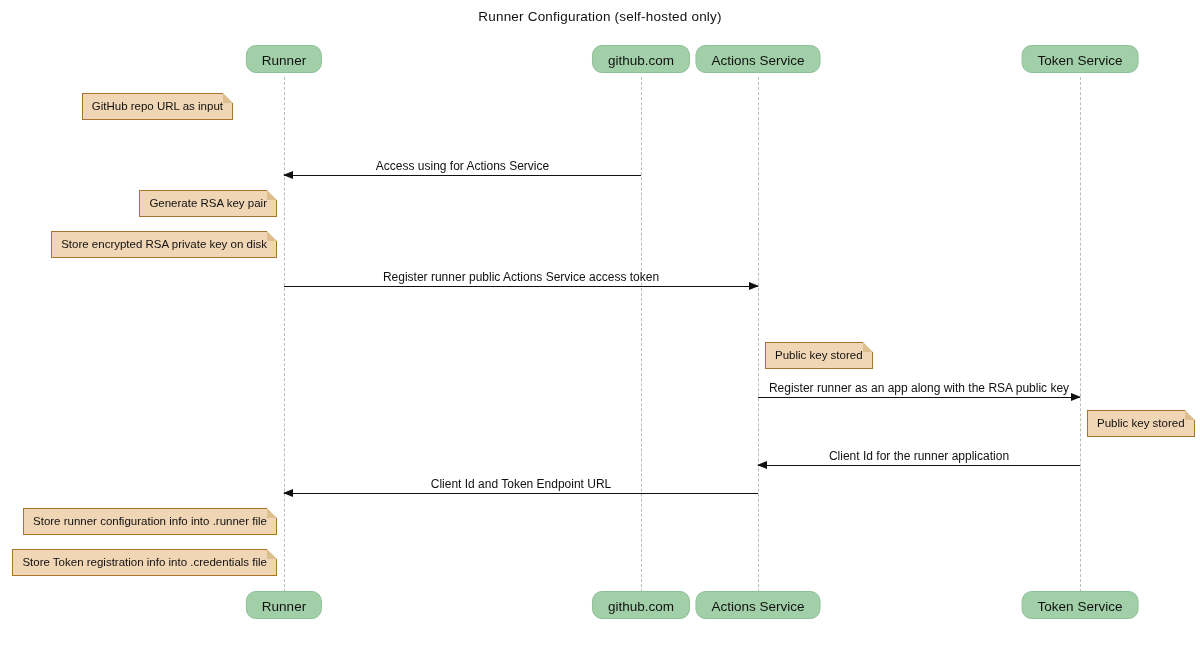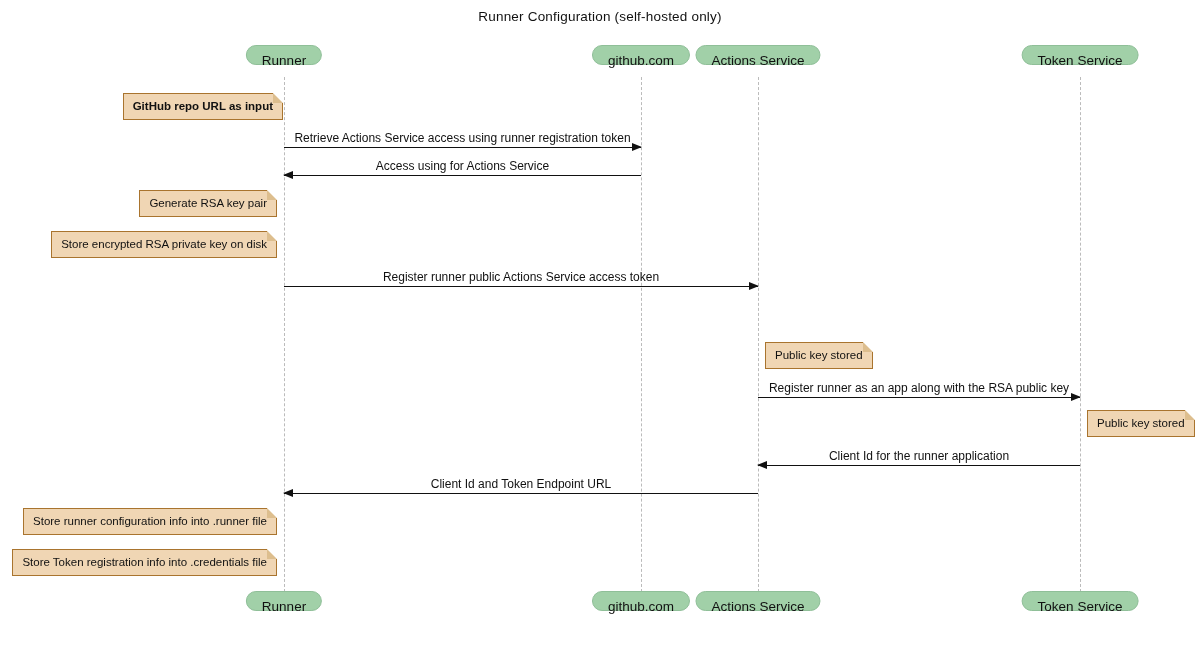--- a/index.html
+++ b/index.html
@@ -8,21 +8,21 @@
     background:var(--background,#fff);
     font-family:"Liberation Sans",sans-serif;
     color:var(--text,#111);
   }
   .title{
     position:absolute;top:9px;left:0;width:100%;text-align:center;
     font-size:13.5px;font-weight:normal;letter-spacing:.2px;
   }
   .participant{
     position:absolute;transform:translateX(-50%);
-    height:20px;line-height:30px;padding:0 15px;
+    height:28px;line-height:30px;padding:0 15px;
     background:var(--participant-fill);
     border:1px solid var(--participant-border);
     border-radius:10px;font-size:13.5px;white-space:nowrap;
     box-sizing:border-box;text-align:center;
   }
   .lifeline{
     position:absolute;width:0;
     border-left:1px dashed var(--lifeline);
   }
   .message{
@@ -61,44 +61,40 @@
     <div class="participant" style="left: 284px; top: 591px;">Runner</div>
     <div class="lifeline" style="left: 641px; top: 77px; height: 515px;"></div>
     <div class="participant" style="left: 641px; top: 45px;">github.com</div>
     <div class="participant" style="left: 641px; top: 591px;">github.com</div>
     <div class="lifeline" style="left: 758px; top: 77px; height: 515px;"></div>
     <div class="participant" style="left: 758px; top: 45px;">Actions Service</div>
     <div class="participant" style="left: 758px; top: 591px;">Actions Service</div>
     <div class="lifeline" style="left: 1080px; top: 77px; height: 515px;"></div>
     <div class="participant" style="left: 1080px; top: 45px;">Token Service</div>
     <div class="participant" style="left: 1080px; top: 591px;">Token Service</div>
-    <div class="message" style="left: 284px; width: 357px; top: 129px;">
-      <div class="msg-label">Retrieve Actions Service access using runner registration token</div>
-      <div class="head right"></div>
-    </div>
     <div class="message" style="left: 284px; width: 357px; top: 157px;">
       <div class="msg-label">Access using for Actions Service</div>
       <div class="head left"></div>
     </div>
     <div class="message" style="left: 284px; width: 474px; top: 268px;">
       <div class="msg-label">Register runner public Actions Service access token</div>
       <div class="head right"></div>
     </div>
     <div class="message" style="left: 758px; width: 322px; top: 379px;">
       <div class="msg-label">Register runner as an app along with the RSA public key</div>
       <div class="head right"></div>
     </div>
     <div class="message" style="left: 758px; width: 322px; top: 447px;">
       <div class="msg-label">Client Id for the runner application</div>
       <div class="head left"></div>
     </div>
     <div class="message" style="left: 284px; width: 474px; top: 475px;">
       <div class="msg-label">Client Id and Token Endpoint URL</div>
       <div class="head left"></div>
     </div>
-    <div class="note" style="top: 93px; right: 917px; font-weight: bold;">GitHub repo URL as input</div>
+    <div class="note" style="top: 93px; right: 967px;">GitHub repo URL as input</div>
     <div class="note" style="top: 190px; right: 923px;">Generate RSA key pair</div>
     <div class="note" style="top: 231px; right: 923px;">Store encrypted RSA private key on disk</div>
     <div class="note" style="top: 342px; left: 765px;">Public key stored</div>
     <div class="note" style="top: 410px; left: 1087px;">Public key stored</div>
     <div class="note" style="top: 508px; right: 923px;">Store runner configuration info into .runner file</div>
     <div class="note" style="top: 549px; right: 923px;">Store Token registration info into .credentials file</div>
   </div>
 
 </body></html>

